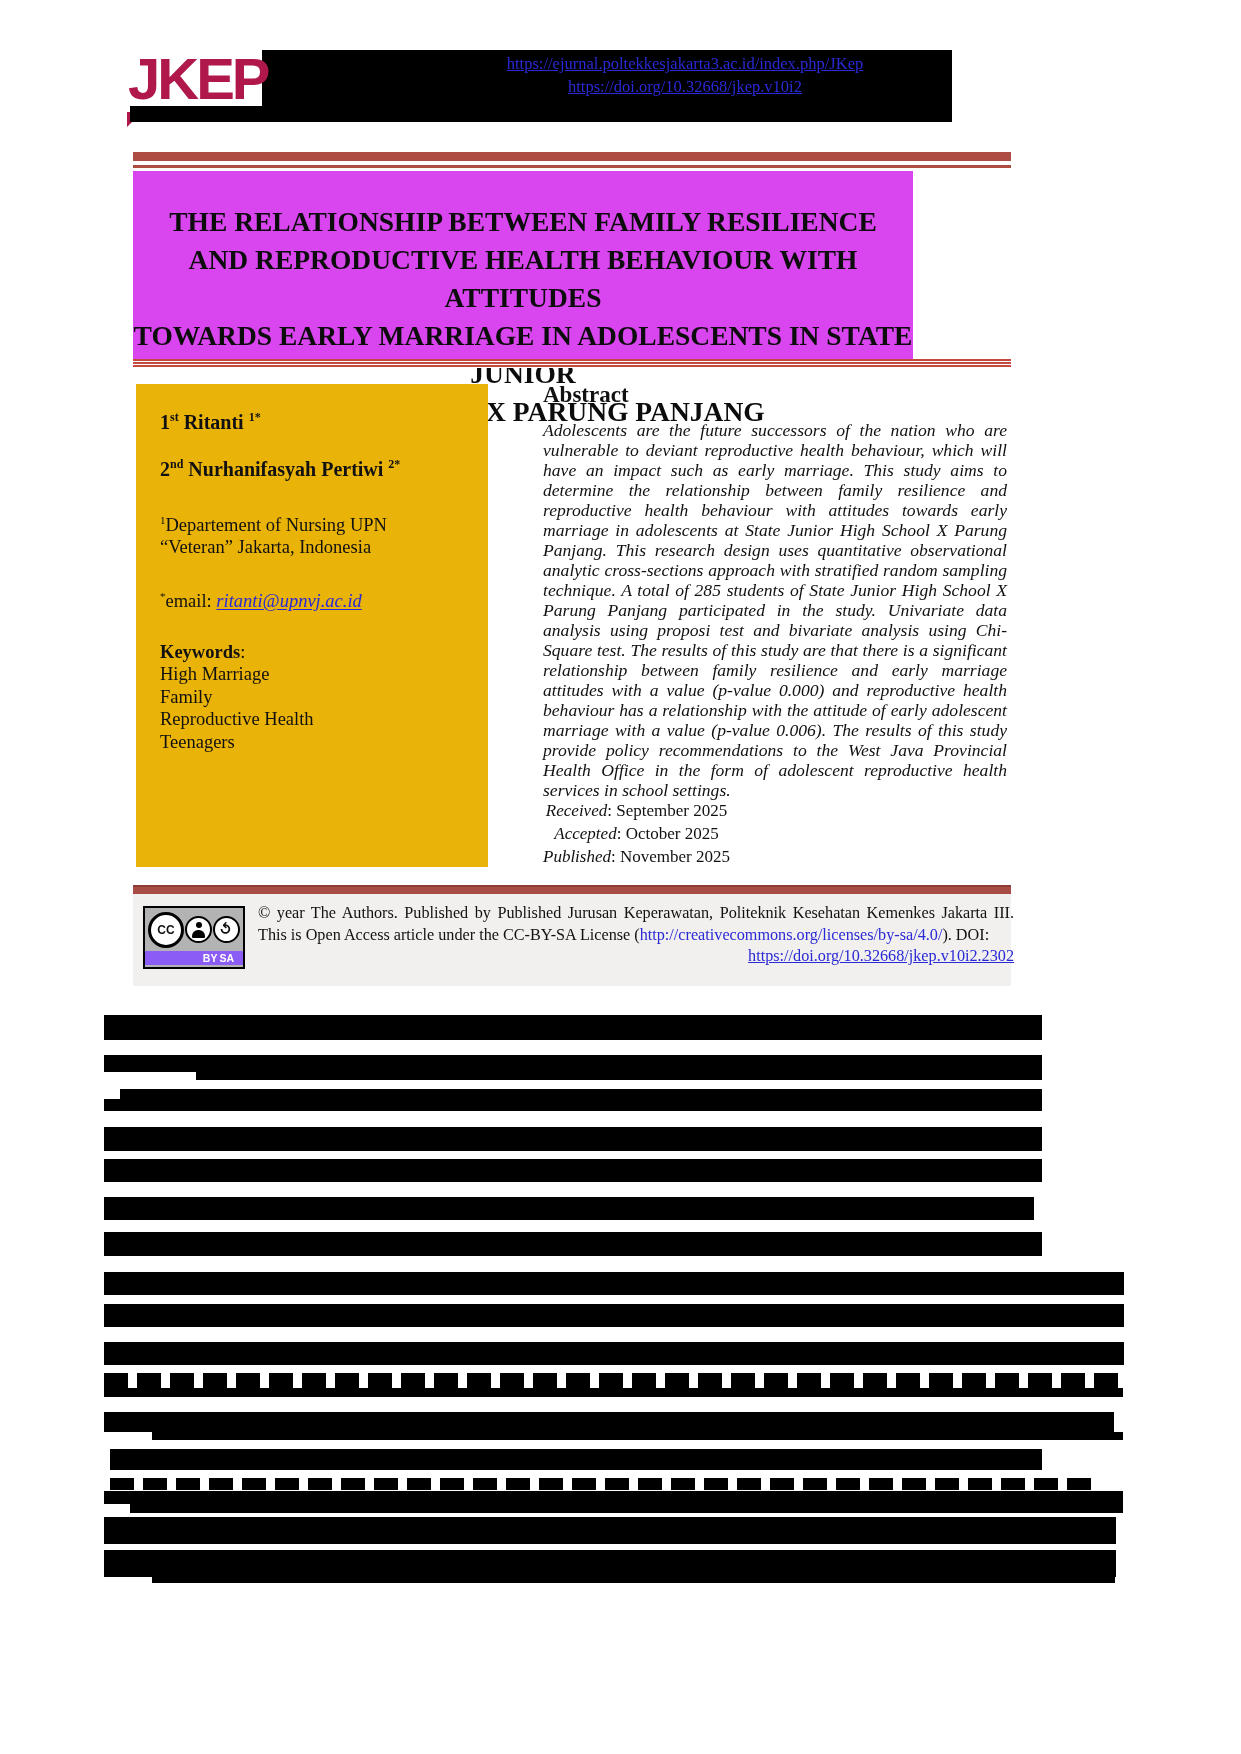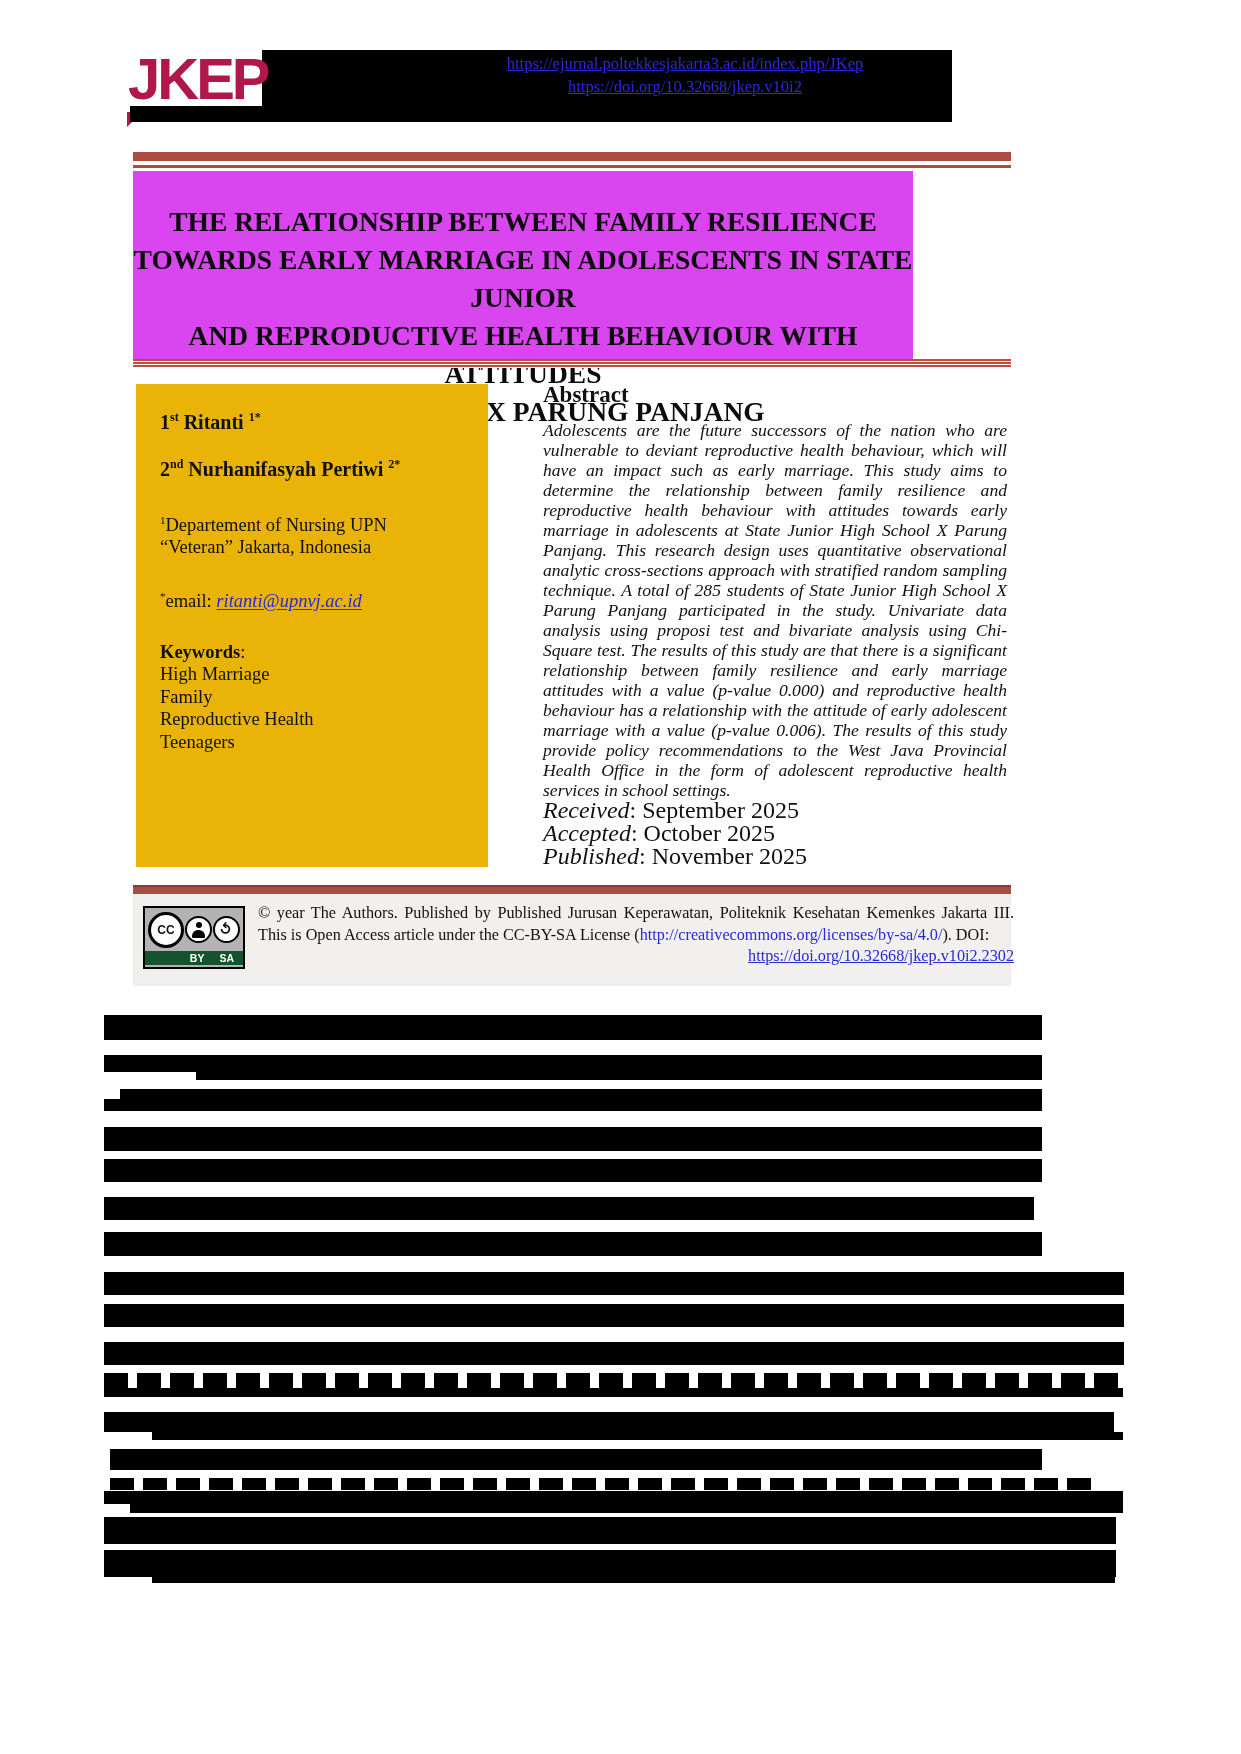--- a/index.html
+++ b/index.html
@@ -69,38 +69,38 @@
   .kw .kw-label{font-weight:bold;}
   .kw div{line-height:22.5px;}
 
   
   .abstract-heading{left:543px;top:382px;font-weight:bold;font-size:23px;}
   .abstract-body{
     left:543px;top:420px;width:464px;
     font-style:italic;font-size:17.6px;line-height:20px;
     text-align:justify;
   }
-  .dates{left:543px;top:799px;font-size:24px;line-height:23px;}
+  .dates{left:543px;top:799px;font-size:17px;line-height:23px;text-align:center;}
   .dates .lbl{font-style:italic;}
 
   
   .license-box{left:133px;top:894px;width:878px;height:92px;background:#f1f0ee;}
   .cc-badge{
     left:143px;top:906px;width:102px;height:63px;
     background:#b3b3b3;border:2px solid #000;box-sizing:border-box;z-index:2;
   }
   .cc-badge .icons{height:43px;display:flex;align-items:center;justify-content:space-evenly;padding:0 2px;}
   .cc-circle{border-radius:50%;background:#fff;border:3px solid #000;display:flex;align-items:center;justify-content:center;box-sizing:border-box;}
   .cc-c1{width:36px;height:36px;font-family:"Liberation Sans",sans-serif;font-weight:bold;font-size:12px;}
   .cc-c2,.cc-c3{width:27px;height:27px;border-width:2.5px;}
   .person-glyph{position:relative;width:15px;height:16px;display:block;}
   .person-glyph::before{content:"";position:absolute;left:4.5px;top:0;width:6px;height:6px;border-radius:50%;background:#000;}
   .person-glyph::after{content:"";position:absolute;left:1px;bottom:0;width:13px;height:8px;border-radius:6px 6px 1px 1px;background:#000;}
   .sa-glyph{font-family:"DejaVu Sans",sans-serif;font-weight:bold;font-size:15px;line-height:15px;transform:rotate(-45deg);}
-  .cc-strip{height:14px;background:#14532d;color:#fff;display:flex;justify-content:flex-end;gap:15px;
+  .cc-strip{height:14px;background:#8b5cf6;color:#fff;display:flex;justify-content:flex-end;gap:2px;
     padding-right:9px;font-family:"Liberation Sans",sans-serif;font-weight:bold;font-size:10.5px;line-height:14px;}
   .license-text{
     left:258px;top:903px;width:756px;
     font-size:16.2px;line-height:21.5px;text-align:justify;z-index:2;
   }
   .license-text a{color:#2a29d6;text-decoration:none;}
   .license-text .doi-line a{text-decoration:underline;}
   .license-text .doi-line{text-align:right;}
 </style>
 </head>
@@ -114,22 +114,22 @@
     <a href="#">https://ejurnal.poltekkesjakarta3.ac.id/index.php/JKep</a>
     <a href="#">https://doi.org/10.32668/jkep.v10i2</a>
   </div>
 
   <div class="abs rule-thick"></div>
   <div class="abs rule-thin"></div>
 
   <div class="abs title-box">
     <div class="t">
       <div>THE RELATIONSHIP BETWEEN FAMILY RESILIENCE</div>
+      <div>AND REPRODUCTIVE HEALTH BEHAVIOUR WITH ATTITUDES</div>
       <div>TOWARDS EARLY MARRIAGE IN ADOLESCENTS IN STATE JUNIOR</div>
-      <div>AND REPRODUCTIVE HEALTH BEHAVIOUR WITH ATTITUDES</div>
       <div>HIGH SCHOOL X PARUNG PANJANG</div>
     </div>
   </div>
   <div class="abs rule-stripes"></div>
 
   <div class="abs author-box">
     <div class="author-line"><span>1</span><sup>st</sup>&nbsp;<span>Ritanti</span>&nbsp;<sup>1*</sup></div>
     <div class="author-line"><span>2</span><sup>nd</sup>&nbsp;<span>Nurhanifasyah Pertiwi</span>&nbsp;<sup>2*</sup></div>
     <div class="affil"><sup>1</sup><span>Departement of Nursing UPN “Veteran” Jakarta, Indonesia</span></div>
     <div class="email-line"><sup>*</sup><span>email: </span><a href="#">ritanti@upnvj.ac.id</a></div>

